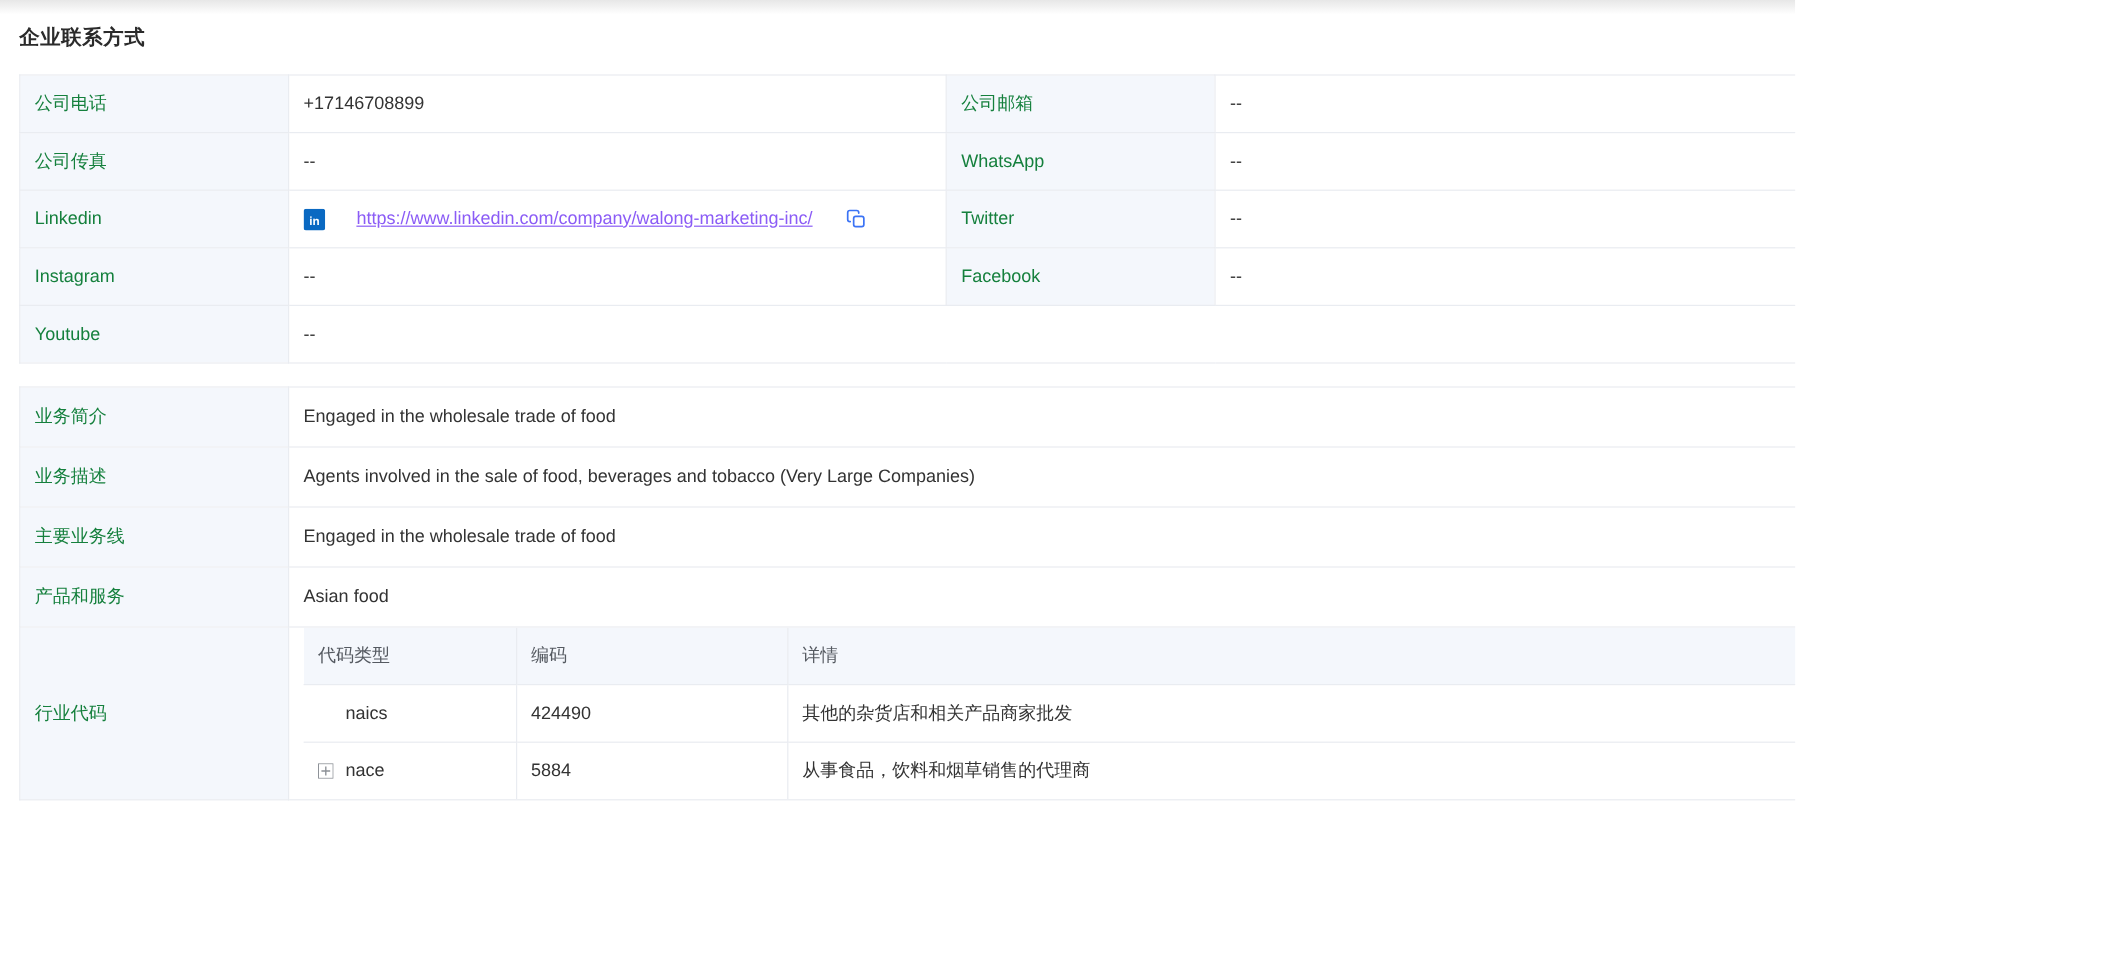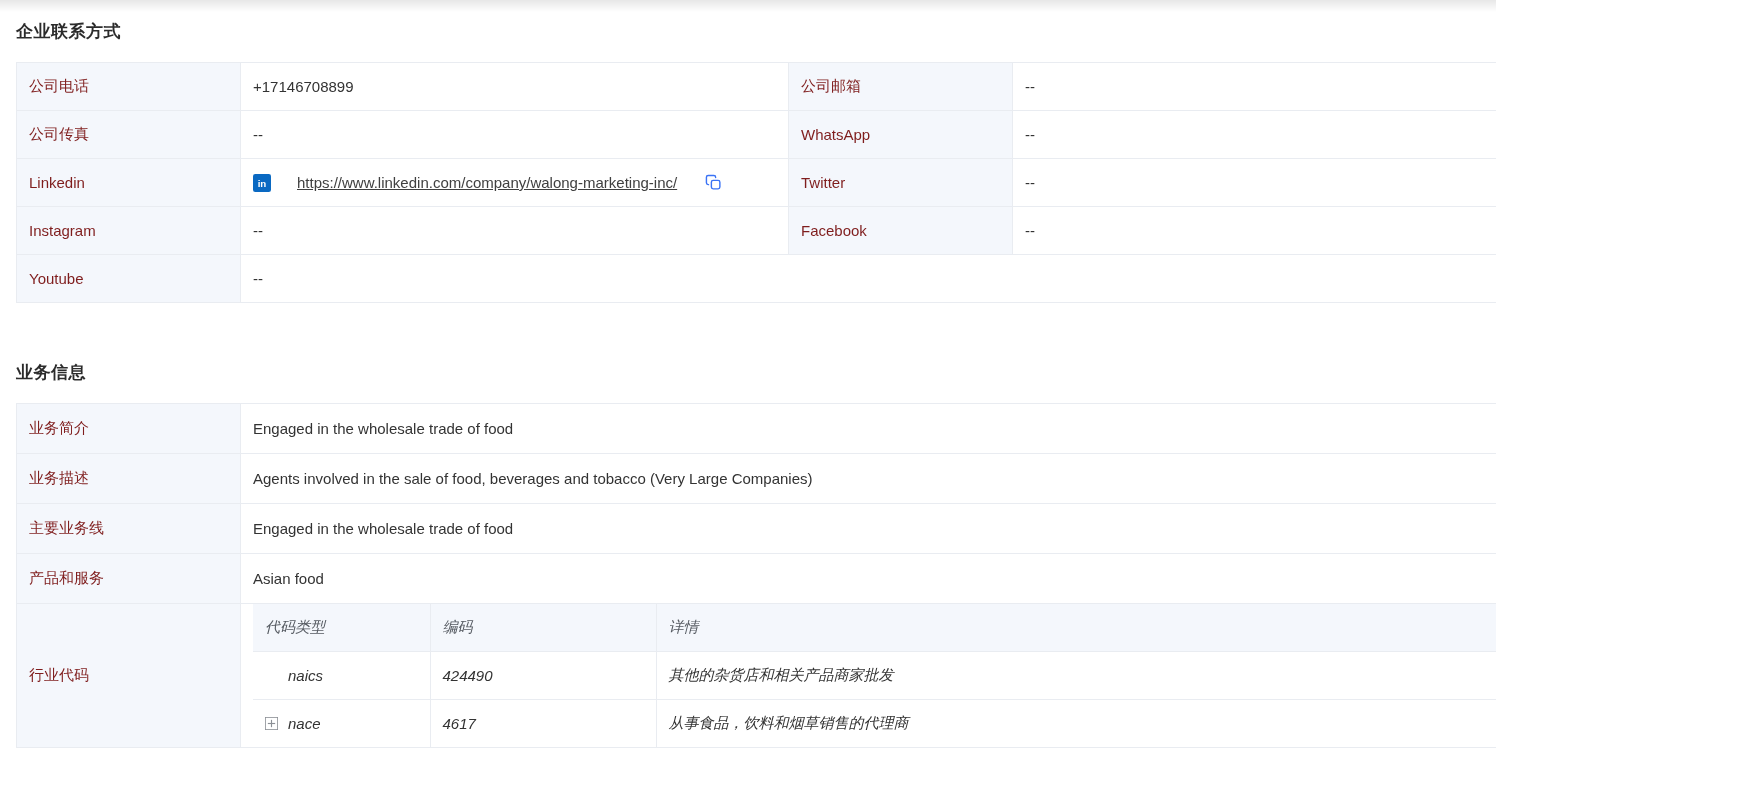--- a/index.html
+++ b/index.html
@@ -32,39 +32,39 @@
     border: 1px solid #e9ecf1;
     padding: 0 12px;
     vertical-align: middle;
     overflow: hidden;
     white-space: nowrap;
   }
   .kv1 td { height: 47px; }
   .kv2 td { height: 49px; margin-left: 44px; }
   td.label {
     background: #f4f7fc;
-    color: #7f1d1d;
+    color: #15803d;
   }
   td.value { color: #333; }
   .link-cell-inner { display: flex; align-items: center; gap: 26px; }
   a.blue-link {
-    color: #404040;
+    color: #8b5cf6;
     text-decoration: underline;
   }
   .copy-btn {
     display: inline-flex;
     align-items: center;
     cursor: pointer;
     background: none;
     border: none;
     padding: 0;
     margin-left: 2px;
   }
   
-  td.nested-cell { padding: 0; vertical-align: top; font-style: italic; }
+  td.nested-cell { padding: 0; vertical-align: top; }
   table.nested {
     width: 100%;
     border-collapse: collapse;
     table-layout: fixed;
   }
   table.nested th, table.nested td {
     border: 0;
     border-right: 1px solid #e9ecf1;
     border-bottom: 1px solid #e9ecf1;
     height: 47px;
@@ -146,21 +146,20 @@
         <td class="label">Facebook</td>
         <td class="value">--</td>
       </tr>
       <tr>
         <td class="label">Youtube</td>
         <td class="value" colspan="3">--</td>
       </tr>
     </tbody>
       </table>
 
-    <h2 class="section-title second">业务信息</h2>
 
     <table class="kv kv2">
       <colgroup>
           <col style="width:224px">
           <col style="width:1316px">
         </colgroup>
       <tbody>
           <tr>
         <td class="label">业务简介</td>
         <td class="value">Engaged in the wholesale trade of food</td>
@@ -207,21 +206,21 @@
                   <button class="expand-btn">
                     <svg width="13" height="13" viewBox="0 0 16 16">
                             <rect x="0.5" y="0.5" width="15" height="15" fill="#ffffff" stroke="#8c9096"></rect>
                             <line x1="3.5" y1="8" x2="12.5" y2="8" stroke="#8c9096" stroke-width="1.4"></line>
                             <line x1="8" y1="3.5" x2="8" y2="12.5" stroke="#8c9096" stroke-width="1.4"></line>
                           </svg>
                   </button>
                   <span>nace</span>
                 </div>
               </td>
-              <td>4617</td>
+              <td>5884</td>
               <td>从事食品，饮料和烟草销售的代理商</td>
             </tr>
           </tbody>
               </table>
         </td>
       </tr>
     </tbody>
       </table>
 
   </div>

